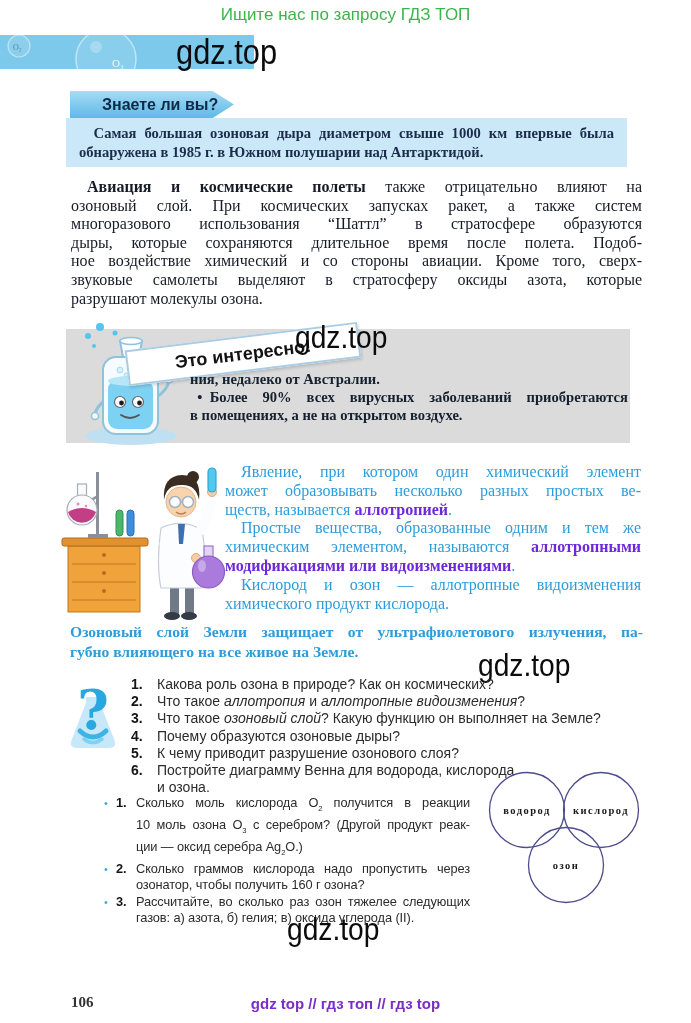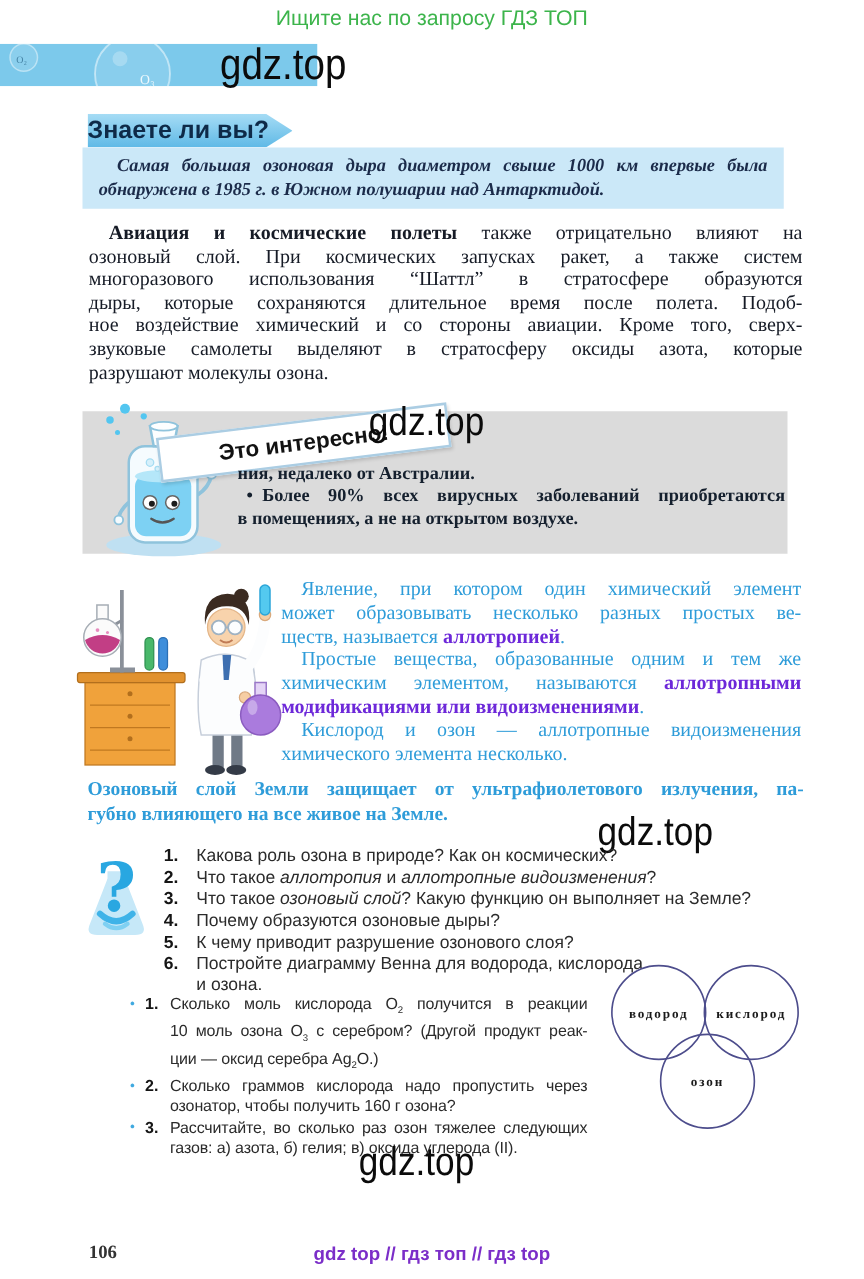--- a/index.html
+++ b/index.html
@@ -3,39 +3,39 @@
 <meta charset="utf-8">
 <style>
   html,body{margin:0;padding:0;background:#fff;}
   #page{position:relative;width:650px;height:1023px;background:#fff;overflow:hidden;
         font-family:"Liberation Serif","DejaVu Serif",serif;}
   .sans{font-family:"Liberation Sans","DejaVu Sans",sans-serif;}
   .serif{font-family:"Liberation Serif","DejaVu Serif",serif;}
   .abs{position:absolute;}
   .line{white-space:pre-wrap;}
   .line.j{text-align:justify;text-align-last:justify;}
-  .line.flow{text-align:justify;font-style:italic;}
+  .line.flow{text-align:justify;}
   .sg-b{font-weight:700;}
   .sg-qi{font-style:italic;}
   .sg-term{font-weight:700;color:#6d28d9;}
   .sg-sub{font-size:60%;vertical-align:sub;}
 
   .promo{top:5px;left:0;width:691px;text-align:center;font-size:17px;color:#3CB44B;}
   .strip{left:0;top:35px;}
   .wm{font-family:"Liberation Sans","DejaVu Sans",sans-serif;color:#0b0b0b;font-size:32px;
       transform:scaleX(.88);transform-origin:left top;white-space:nowrap;}
   .wm-top{left:176px;top:32px;font-size:35px;}
   .wm-mid{left:295px;top:319px;}
   .wm-q{left:478px;top:647px;}
   .wm-bottom{left:287px;top:911px;}
 
-  .know-tab{left:70px;top:91px;width:164px;height:27px;box-sizing:border-box;
+  .know-tab{left:70px;top:91px;width:164px;height:27px;box-sizing:border-box;padding-left:32px;
       background:linear-gradient(180deg,#A6DCF5,#5FB9E6);
       clip-path:polygon(0 0,87% 0,100% 50%,87% 100%,0 100%);
-      color:#0E2A48;font-weight:700;font-size:20px;line-height:27px;}
+      color:#0E2A48;font-weight:700;font-size:16px;line-height:27px;}
   .know-box{left:66px;top:118px;width:561px;height:49px;box-sizing:border-box;background:#CBE8F8;
       padding:6px 13px 0 13px;font-size:14.6px;font-weight:700;color:#1B2B4A;line-height:19px;}
 
   .para{left:71px;top:178px;width:571px;font-size:16px;line-height:18.6px;color:#161B26;}
 
   .gray-box{left:66px;top:329px;width:564px;height:114px;background:#DBDBDB;}
   .bottle{left:72px;top:320px;}
   .banner{left:126px;top:336px;width:230px;height:32px;background:#fff;border:2px solid #ABCDE3;
       transform:rotate(-7deg);display:flex;align-items:center;justify-content:center;
       font-weight:700;font-size:18px;color:#121212;box-shadow:1px 2px 3px rgba(0,0,0,.15);}
@@ -184,21 +184,21 @@
   </svg>
 
   <div class="abs blue serif">
       <div class="line j"><span> Явление, при котором один химический элемент</span></div>
       <div class="line j"><span>может образовывать несколько разных простых ве-</span></div>
       <div class="line"><span>ществ, называется </span><span class="sg-term">аллотропией</span><span>.</span></div>
       <div class="line j"><span> Простые вещества, образованные одним и тем же</span></div>
       <div class="line j"><span>химическим элементом, называются </span><span class="sg-term">аллотропными</span></div>
       <div class="line"><span class="sg-term">модификациями или видоизменениями</span><span>.</span></div>
       <div class="line j"><span> Кислород и озон — аллотропные видоизменения</span></div>
-      <div class="line"><span>химического элемента несколько.</span></div>
+      <div class="line"><span>химического продукт кислорода.</span></div>
     </div>
 
   <div class="abs blue-bold serif">
       <div class="line j"><span>Озоновый слой Земли защищает от ультрафиолетового излучения, па-</span></div>
       <div class="line"><span>губно влияющего на все живое на Земле.</span></div>
     </div>
 
   <div class="abs wm wm-q">gdz.top</div>
 
   <svg class="abs qicon" width="62" height="78" viewBox="0 0 62 78">

